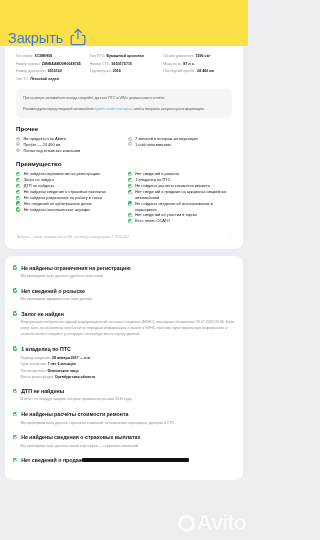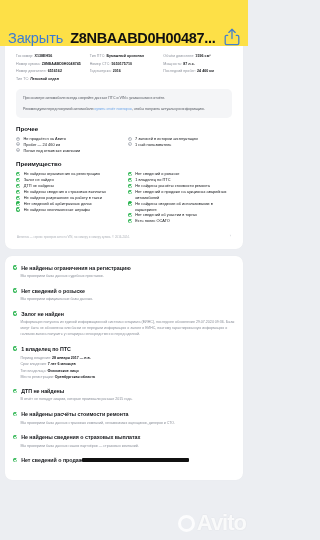--- a/index.html
+++ b/index.html
@@ -124,21 +124,20 @@
     display:inline-block;
   }
 </style>
 </head>
 <body>
 
 <div class="screen">
 
   <div class="header">
     <div class="close-btn">Закрыть</div>
-    <div class="vin-title">Z8NBAABD0H00487...</div>
     <svg class="share-icon" viewBox="0 0 20 22" fill="none" stroke="#3b7bd4" stroke-width="1.6" stroke-linecap="round" stroke-linejoin="round">
       <path d="M10 1.5 L10 13"></path>
       <path d="M6 5.3 L10 1.4 L14 5.3"></path>
       <path d="M4.6 9 H3.2 A1.7 1.7 0 0 0 1.5 10.7 V18.8 A1.7 1.7 0 0 0 3.2 20.5 H16.8 A1.7 1.7 0 0 0 18.5 18.8 V10.7 A1.7 1.7 0 0 0 16.8 9 H15.4"></path>
     </svg>
   </div>
 
   <div class="body">
 
     <div class="card top">

